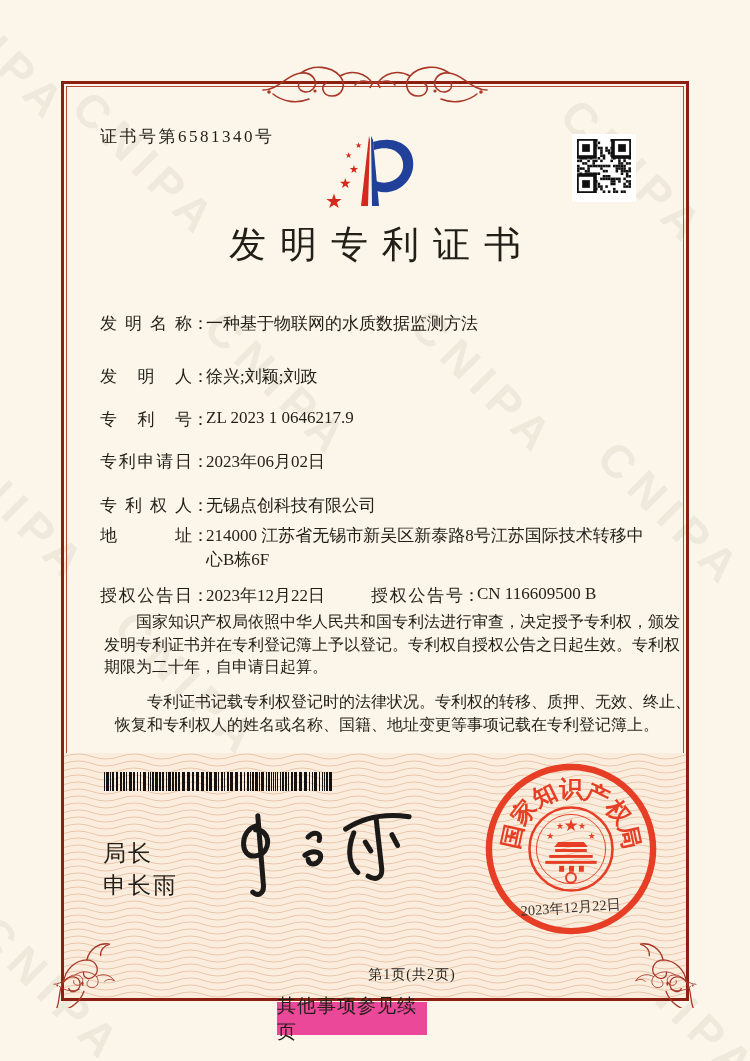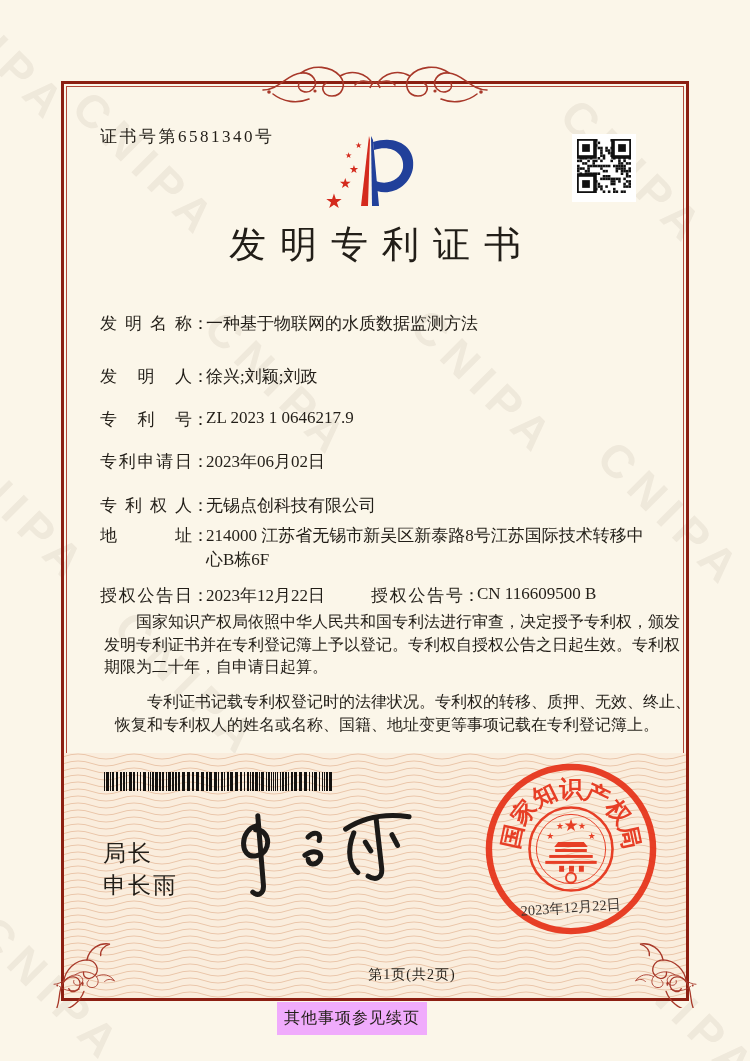--- a/index.html
+++ b/index.html
@@ -28,22 +28,22 @@
   .flabel{display:inline-block;width:92px;text-align:justify;text-align-last:justify;vertical-align:top;}
   .fcolon{display:inline-block;width:14px;vertical-align:top;}
   .fvalue{display:inline-block;vertical-align:top;}
   .fvalue.wrap{white-space:normal;width:452px;line-height:24px;}
   .fgroup2{position:absolute;left:271px;top:0;}
   .para{left:40px;width:576px;font-size:16px;line-height:22.5px;text-align:justify;text-indent:2em;}
   .waves-bg{left:0px;top:669px;width:622px;height:245px;}
   .officer{left:39px;font-size:23px;font-family:"Liberation Sans","DejaVu Sans",sans-serif;letter-spacing:2px;}
   .page-note{left:0;top:882px;width:622px;text-align:center;font-size:14px;letter-spacing:1px;padding-left:37px;}
   .footer-box{
-    position:absolute;left:277px;top:1002px;width:150px;height:33px;background:#f0abfc;
-    display:flex;align-items:center;justify-content:center;font-size:16px;letter-spacing:1px;
+    position:absolute;left:277px;top:1002px;width:150px;height:33px;background:#ec4899;
+    display:flex;align-items:center;justify-content:center;font-size:19px;letter-spacing:1px;
   }
   svg{display:block;}
 </style>
 </head>
 <body>
 
 <div class="page">
 
   <div class="wm" style="left:-50px;top:-35px">CNIPA</div>
   <div class="wm" style="left:100px;top:80px">CNIPA</div>

